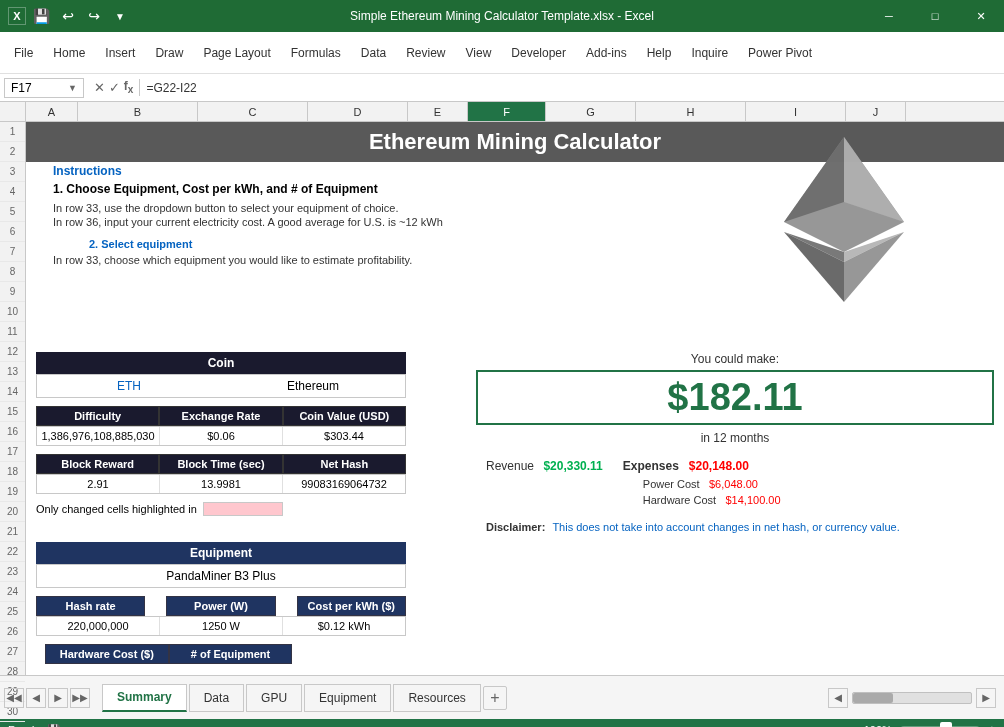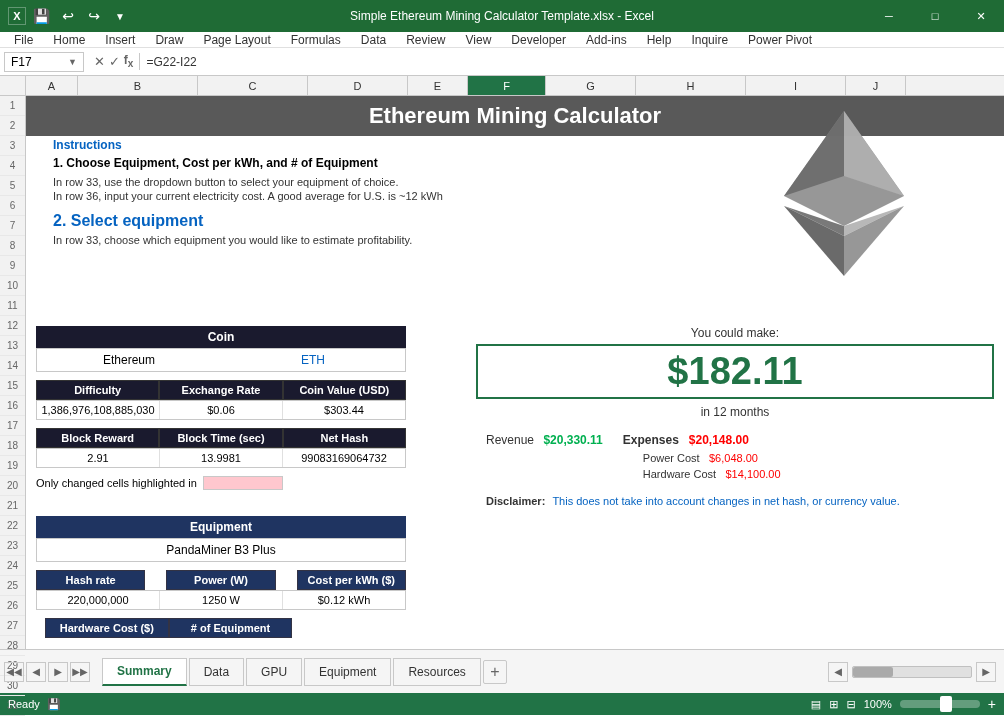--- a/index.html
+++ b/index.html
@@ -41,21 +41,21 @@
       display: flex;
     }
     .win-btn {
       width: 46px; height: 32px;
       display: flex; align-items: center; justify-content: center;
       color: white; font-size: 11px; cursor: pointer;
     }
 
     
     .menu-bar {
-      height: 16px;
+      height: 42px;
       background: #fff;
       display: flex;
       align-items: center;
       border-bottom: 1px solid #e0e0e0;
       padding: 0 4px;
     }
     .menu-item {
       padding: 4px 10px;
       font-size: 12px;
       cursor: pointer;
@@ -299,21 +299,21 @@
 
     <div style="position:absolute; top:0; left:0; right:0; height:40px; background:#595959; display:flex; align-items:center; justify-content:center;">
       <span style="color:white; font-size:22px; font-weight:bold;">Ethereum Mining Calculator</span>
     </div>
 
     <div style="position:absolute; top:42px; left:27px;">
       <div style="color:#0563c1; font-weight:bold; margin-bottom:4px; font-size:12px;">Instructions</div>
       <div style="font-weight:bold; font-size:12px; margin-bottom:6px;">1. Choose Equipment, Cost per kWh, and # of Equipment</div>
       <div style="font-size:11px; color:#333; margin-bottom:2px;">In row 33, use the dropdown button to select your equipment of choice.</div>
       <div style="font-size:11px; color:#333; margin-bottom:10px;">In row 36, input your current electricity cost. A good average for U.S. is ~12 kWh</div>
-      <div style="color:#0563c1; font-weight:bold; margin-bottom:4px; font-size:16px;">2. Select equipment</div>
+      <div style="color:#0563c1; font-weight:bold; margin-bottom:4px; font-size:11px;margin-left:36px;">2. Select equipment</div>
       <div style="font-size:11px; color:#333;">In row 33, choose which equipment you would like to estimate profitability.</div>
     </div>
 
     <div style="position:absolute; top:5px; right:80px; width:160px; height:185px;">
       <svg width="160" height="185" viewBox="0 0 160 185">
 
         <polygon points="80,10 140,95 80,125 20,95" fill="#8c8c8c" opacity="0.9"></polygon>
         <polygon points="80,10 140,95 80,75" fill="#b0b0b0" opacity="0.9"></polygon>
         <polygon points="80,10 20,95 80,75" fill="#6a6a6a" opacity="0.9"></polygon>
         <polygon points="80,135 140,105 80,125" fill="#b0b0b0" opacity="0.9"></polygon>
@@ -321,22 +321,22 @@
         <polygon points="80,135 140,105 80,175" fill="#8c8c8c" opacity="0.9"></polygon>
         <polygon points="80,135 20,105 80,175" fill="#5a5a5a" opacity="0.9"></polygon>
       </svg>
     </div>
 
     <div style="position:absolute; top:230px; left:10px; width:370px;">
 
       <div style="background:#1a1a2e; color:white; text-align:center; font-weight:bold; padding:4px 8px; font-size:12px;">Coin</div>
 
       <div style="display:flex; border:1px solid #c8c8c8;">
+        <div style="flex:1; text-align:center; padding:4px; font-size:12px; color:#0563c1;">ETH</div>
         <div style="flex:1; text-align:center; padding:4px; font-size:12px;">Ethereum</div>
-        <div style="flex:1; text-align:center; padding:4px; font-size:12px; color:#0563c1;">ETH</div>
       </div>
 
       <div style="height:8px;"></div>
 
       <div style="display:flex;">
         <div style="flex:1; background:#1a1a2e; color:white; text-align:center; font-weight:bold; padding:3px 4px; font-size:11px; border:1px solid #333;">Difficulty</div>
         <div style="flex:1; background:#1a1a2e; color:white; text-align:center; font-weight:bold; padding:3px 4px; font-size:11px; border:1px solid #333;">Exchange Rate</div>
         <div style="flex:1; background:#1a1a2e; color:white; text-align:center; font-weight:bold; padding:3px 4px; font-size:11px; border:1px solid #333;">Coin Value (USD)</div>
       </div>
       <div style="display:flex; border:1px solid #c8c8c8;">

